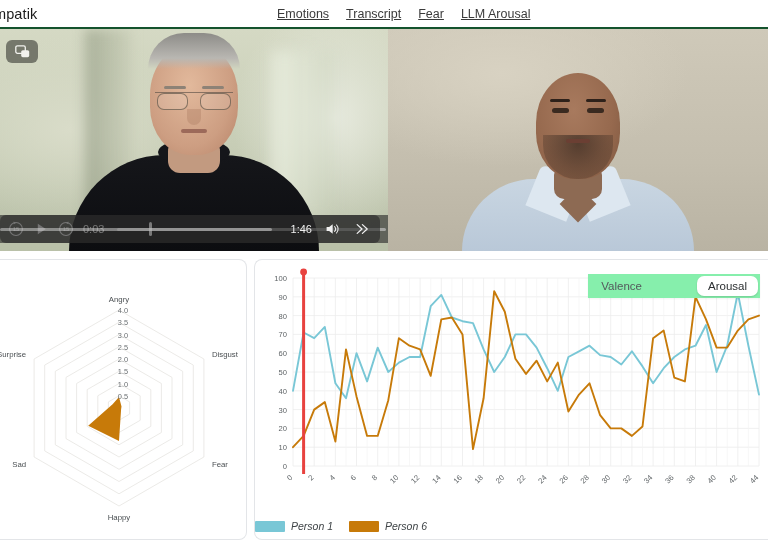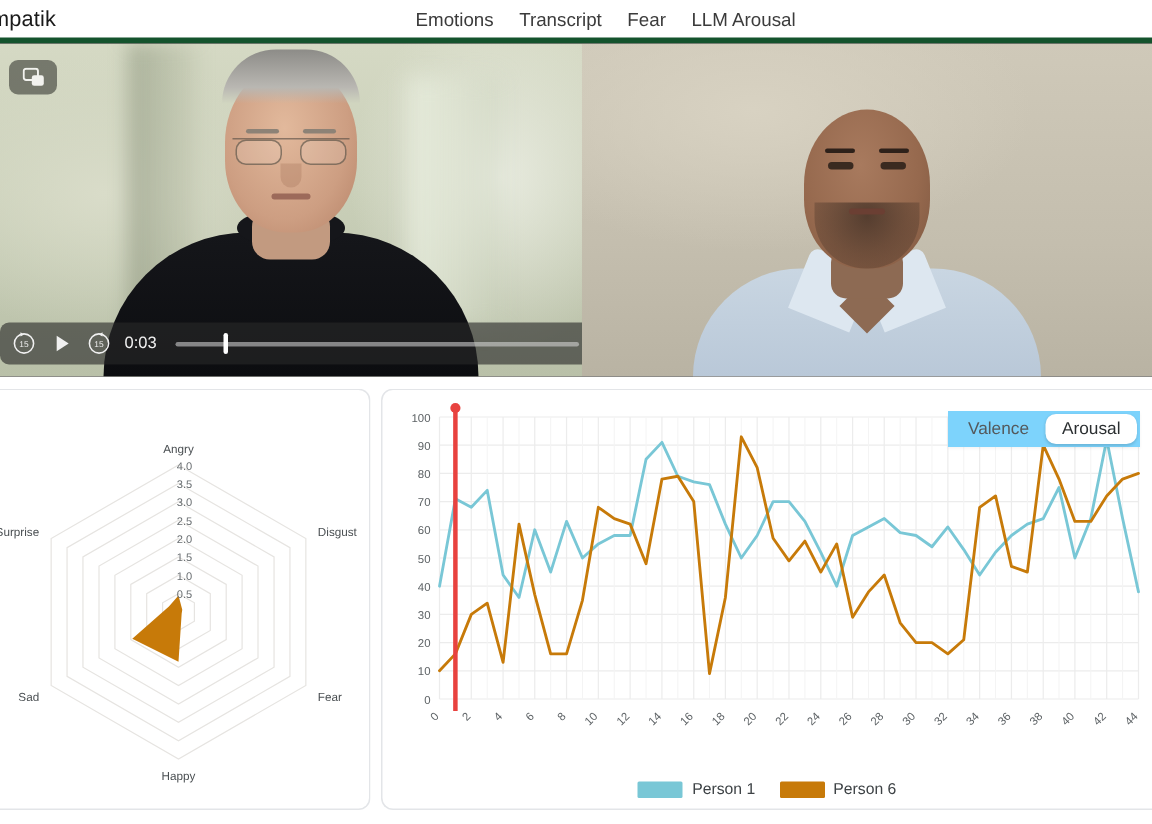--- a/index.html
+++ b/index.html
@@ -11,21 +11,21 @@
     font-family: "Liberation Sans", sans-serif;
   }
 
   
   .header {
     height: 29px;
     background: #ffffff;
     display: flex;
     align-items: center;
     position: relative;
-    border-bottom: 4px solid #14532d;
+    border-bottom: 2px solid #14532d;
   }
   .brand {
     position: absolute;
     left: -6px;
     font-size: 14.5px;
     color: #1a1a1a;
     letter-spacing: 0.1px;
     white-space: nowrap;
   }
   .nav {
@@ -33,20 +33,21 @@
     left: 277px;
     display: flex;
     align-items: center;
     gap: 17px;
   }
   .nav-item {
     font-size: 12.5px;
     color: #3b3b3b;
     white-space: nowrap;
     cursor: pointer;
+    text-decoration: underline;
   }
 
   
   .stage {
     position: relative;
     width: 768px;
     height: 222px;
     display: flex;
     background: #000;
     overflow: hidden;
@@ -239,34 +240,34 @@
 
   svg { display:block; }
   .axis-txt { font-family:"Liberation Sans", sans-serif; font-size:7.6px; fill:#5e6366; }
   .radar-lbl { font-family:"Liberation Sans", sans-serif; font-size:7.8px; fill:#4a4f52; }
   .radar-tick { font-family:"Liberation Sans", sans-serif; font-size:7.4px; fill:#6a6f72; }
 
   
   .toggle {
     position:absolute; right: 8px; top: 14px;
     display:flex; align-items:center;
-    background:#7dd3fc; border-radius: 0; padding: 2px;
+    background:#86efac; border-radius: 0; padding: 2px;
     box-shadow: 0 1px 2px rgba(0,0,0,.05);
   }
   .toggle button {
     border:none; background:transparent;
     font-family:"Liberation Sans", sans-serif;
     font-size: 11.5px; color:#54595c;
     padding: 4px 11px; border-radius: 7px; cursor:pointer;
   }
-  .toggle button.active { background:#fff; color:#2b2f31; box-shadow: 0 1px 2px rgba(0,0,0,.14); }
+  .toggle button.active { background:#fff; color:#2b2f31; box-shadow: 0 1px 2px rgba(0,0,0,.14); margin-left: 44px; }
 
   .legend {
     position:absolute; left:0; right:0; bottom: 7px;
-    display:flex; justify-content:center; align-items:center; gap: 16px;
+    display:flex; align-items:center; gap: 16px; font-style: italic;
   }
   .legend .item { display:flex; align-items:center; gap:6px; }
   .legend .sw { width: 30px; height: 11px; border-radius:1px; }
   .legend .lb { font-size: 10.5px; color:#3e4346; }
 </style>
 </head>
 <body>
 
 <div class="header">
   <div class="brand">mpatik</div>
@@ -333,20 +334,33 @@
       <circle cx="10" cy="10" r="8" fill="none" stroke="#f0f0f0" stroke-width="1.3"></circle>
       <path d="M10 2.4 L12.9 0.6 L12.9 4.2 Z" fill="#f0f0f0"></path>
       <text x="10" y="13" text-anchor="middle" font-size="7" fill="#f0f0f0" font-family="Liberation Sans, sans-serif">15</text>
     </svg>
     <span class="time">0:03</span>
     <div class="seek">
       <div class="seek-knob"></div>
     </div>
   </div>
 
+  <div class="controls controls-right">
+    <div class="seek-right"></div>
+    <span class="time">1:46</span>
+    <svg class="ctl-icon" viewBox="0 0 20 20">
+      <path d="M2 7.5 h3.2 L9.6 4 v12 L5.2 12.5 H2 Z" fill="#f0f0f0"></path>
+      <path d="M12 7 a4.4 4.4 0 0 1 0 6" fill="none" stroke="#f0f0f0" stroke-width="1.3" stroke-linecap="round"></path>
+      <path d="M14.4 5 a7.4 7.4 0 0 1 0 10" fill="none" stroke="#f0f0f0" stroke-width="1.3" stroke-linecap="round"></path>
+    </svg>
+    <svg class="ctl-icon" viewBox="0 0 20 20">
+      <path d="M4 4.5 L10 10 L4 15.5" fill="none" stroke="#f0f0f0" stroke-width="1.6" stroke-linecap="round" stroke-linejoin="round"></path>
+      <path d="M10.5 4.5 L16.5 10 L10.5 15.5" fill="none" stroke="#f0f0f0" stroke-width="1.6" stroke-linecap="round" stroke-linejoin="round"></path>
+    </svg>
+  </div>
 
 </div>
 
 <div class="panels">
 
   <div class="card card-radar">
     <svg width="247" height="281" viewBox="0 0 247 281">
       <g id="radar-grid">
           <polygon points="119.0,135.8 129.6,141.9 129.6,154.1 119.0,160.3 108.4,154.1 108.4,141.9" fill="none" stroke="#e6e4e1" stroke-width="0.8"></polygon>
           <polygon points="119.0,123.5 140.2,135.8 140.2,160.3 119.0,172.5 97.8,160.3 97.8,135.8" fill="none" stroke="#e6e4e1" stroke-width="0.8"></polygon>

